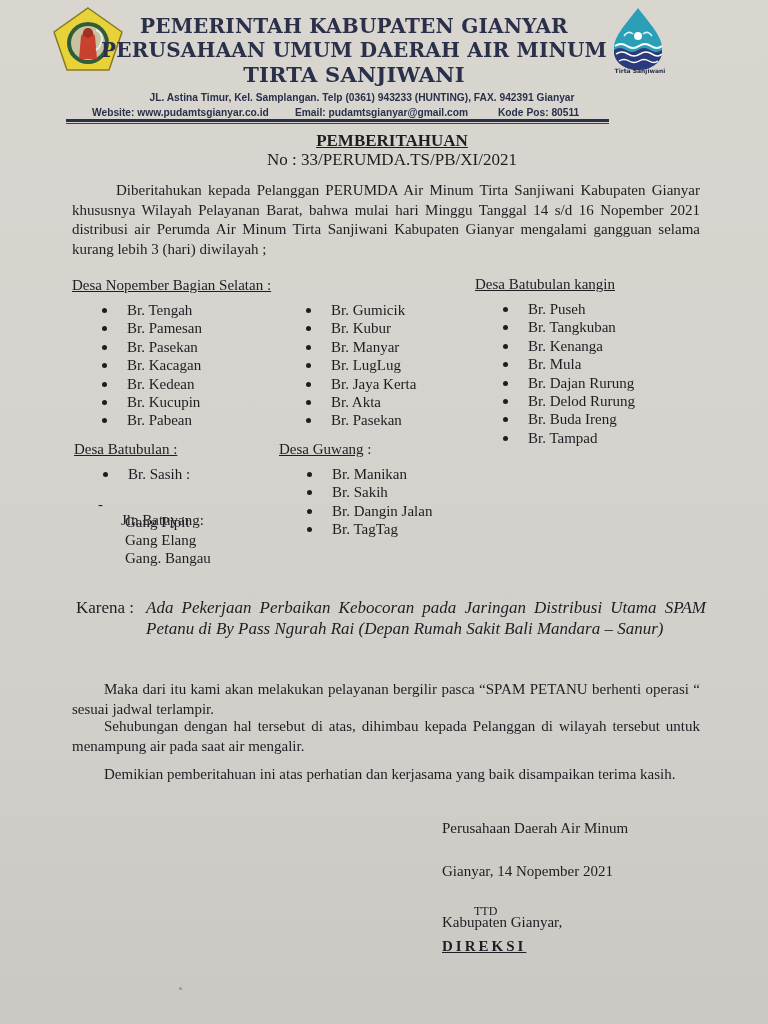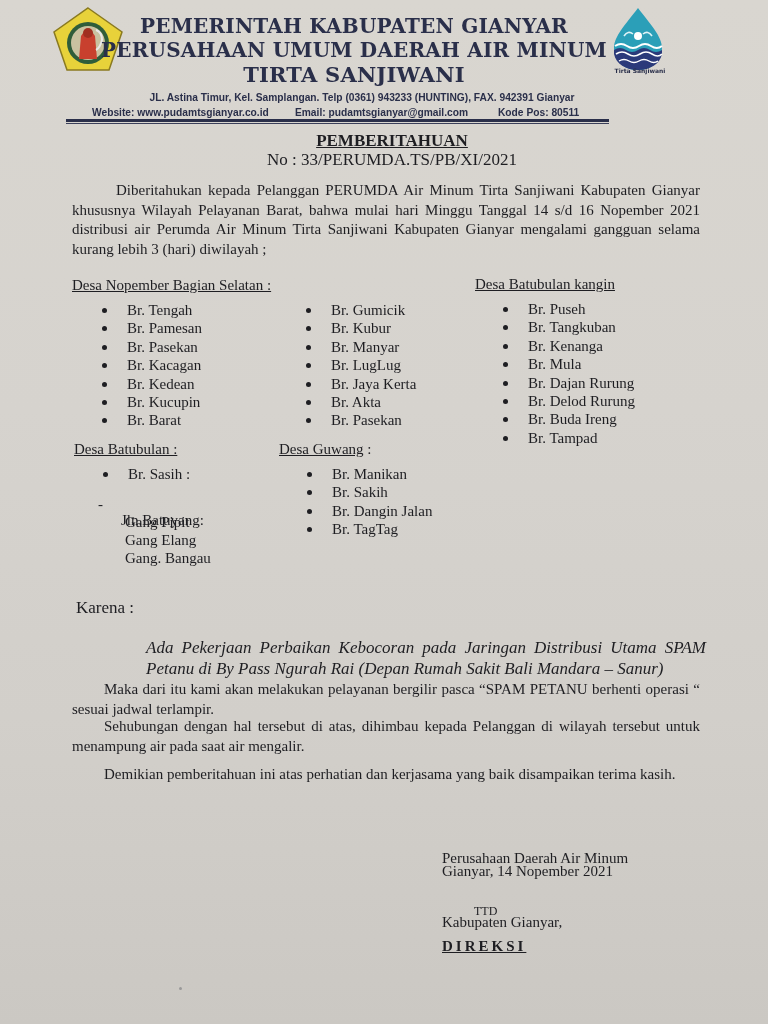--- a/index.html
+++ b/index.html
@@ -62,29 +62,29 @@
   ul.bl li { height:18.4px; line-height:18.4px; white-space:nowrap; position:relative; }
   ul.bl li .dot {
     position:absolute; left:0; top:7px; width:5px; height:5px; border-radius:50%; background:#1e1e22;
   }
   ul.bl li .txt { position:absolute; left:25px; }
   .sub-item { position:absolute; font-size:15px; white-space:nowrap; line-height:18px; }
 
   .reason { position:absolute; left:76px; top:597px; font-size:17px; line-height:21px; width:630px; }
   .reason .lbl { position:absolute; left:0; top:0; white-space:nowrap; }
   .reason .txt { position:absolute; left:70px; top:0; width:560px; font-style:italic;
-    text-align:justify; text-align-last:left;margin-top:40px; }
+    text-align:justify; text-align-last:left; }
 
   .p2 { top:680px; }
   .p3 { top:717px; }
   .p4 { top:765px; }
 
   .sig { position:absolute; left:442px; font-size:15px; line-height:18px; white-space:nowrap; }
   .sig1 { top:862px; }
-  .sig2 { top:849px; }
+  .sig2 { top:819px; }
   .sig3 { top:869px;margin-top:44px; }
   .ttd { position:absolute; left:474px; top:904px; font-size:12px; }
   .direksi { position:absolute; left:442px; top:938px; font-size:15px; font-weight:bold;
     letter-spacing:3px; text-decoration:underline; }
   .speck { position:absolute; left:179px; top:987px; width:3px; height:3px; border-radius:50%; background:#999; }
 </style>
 </head>
 <body>
 
 <div class="page">
@@ -149,21 +149,21 @@
     <li>
         <span class="dot"></span>
         <span class="txt">Br. Kedean</span>
       </li>
     <li>
         <span class="dot"></span>
         <span class="txt">Br. Kucupin</span>
       </li>
     <li>
         <span class="dot"></span>
-        <span class="txt">Br. Barat</span>
+        <span class="txt">Br. Pabean</span>
       </li>
   </ul>
   <ul class="bl" style="left:300px; top:295px; width:160px;">
     <li>
         <span class="dot"></span>
         <span class="txt">Br. Gumicik</span>
       </li>
     <li>
         <span class="dot"></span>
         <span class="txt">Br. Kubur</span>

